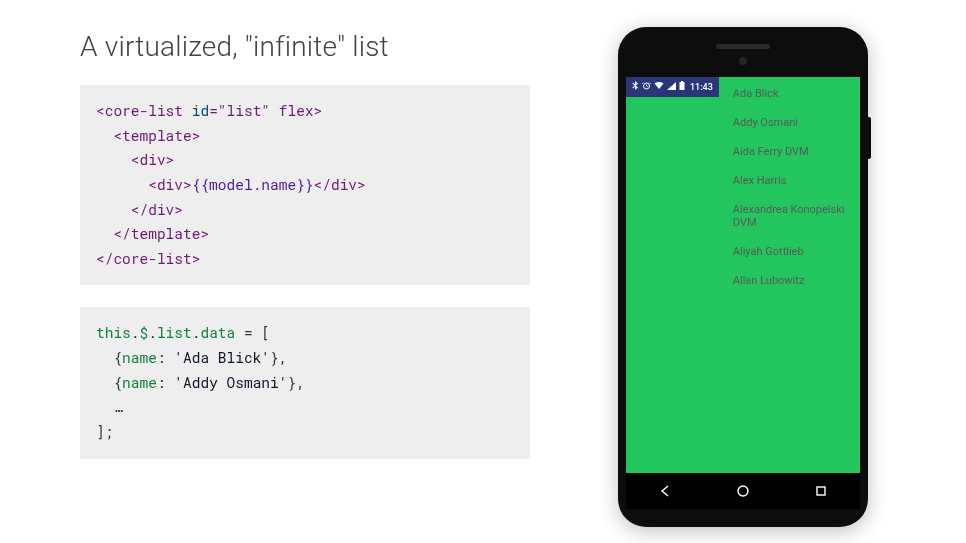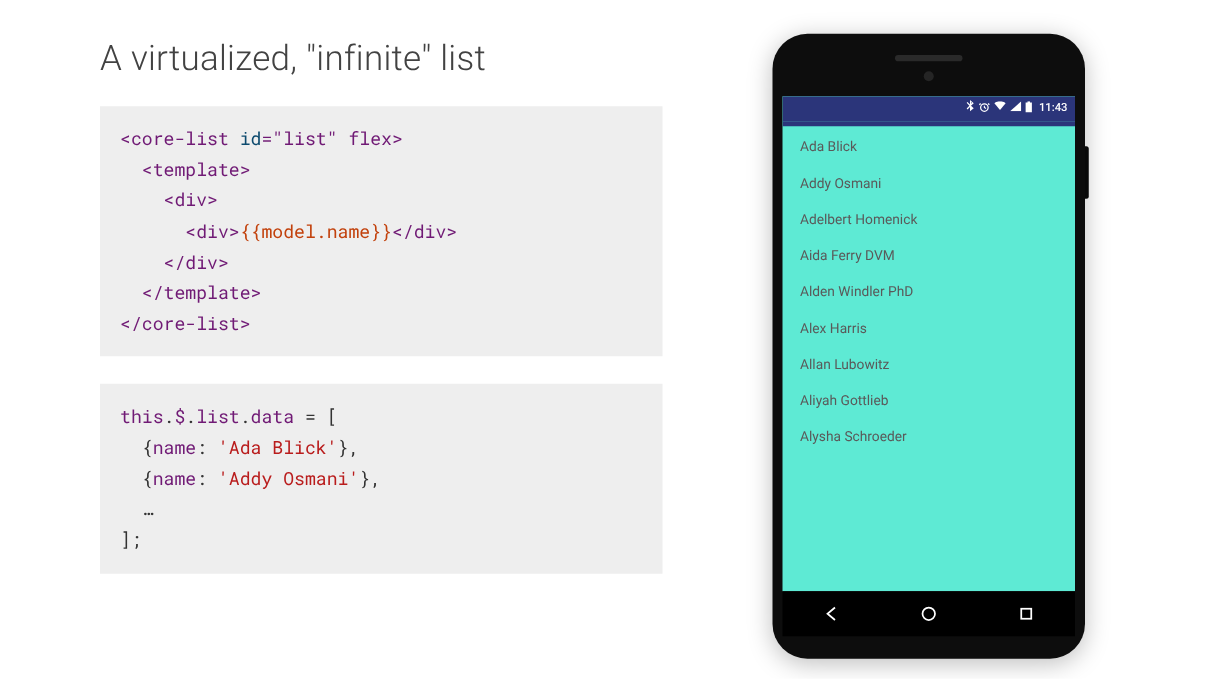--- a/index.html
+++ b/index.html
@@ -33,23 +33,23 @@
       padding: 14px 16px;
       font-family: "Roboto Mono","SFMono-Regular",Consolas,"Liberation Mono",Menlo,monospace;
       font-size: 14.5px;
       line-height: 1.7;
       color: #333;
       margin-bottom: 22px;
       white-space: pre;
     }
     .c-tag { color: #701a75; }
     .c-attr { color: #0c4a6e; }
-    .c-text { color: #c2410c; }
-    .c-prop { color: #701a75; }
-    .c-str { color: #b91c1c; }
+    .c-text { color: #4c1d95; }
+    .c-prop { color: #15803d; }
+    .c-str { color: #0f172a; }
 
     .right-col {
       flex: 1;
       display: flex;
       justify-content: center;
       align-items: center;
     }
     .phone {
       width: 250px;
       height: 500px;
@@ -86,23 +86,23 @@
       right: -3px;
       top: 90px;
       width: 3px;
       height: 42px;
       background: #0a0a0a;
       border-radius: 0 2px 2px 0;
     }
     .screen {
       width: 100%;
       height: 100%;
-      background: #5eead4;
-      display: flex;
-      flex-direction: column;
+      background: #22c55e;
+      display: flex;
+      flex-direction: row;
       overflow: hidden;
     }
     .status-bar {
       height: 20px;
       background: #2b357a;
       color: #fff;
       display: flex;
       align-items: center;
       justify-content: flex-end;
       padding: 0 6px;
@@ -200,27 +200,25 @@
                 <rect x="0.5" y="1" width="5" height="8" fill="#fff"></rect>
                 <rect x="2" y="0" width="2" height="1.5" fill="#fff"></rect>
               </svg>
           </span>
           <span class="time">11:43</span>
         </div>
         <div class="app-bar"></div>
         <div class="list-area">
           <div class="list-item">Ada Blick</div>
           <div class="list-item">Addy Osmani</div>
-          <div class="list-item">Adelbert Homenick</div>
           <div class="list-item">Aida Ferry DVM</div>
-          <div class="list-item">Alden Windler PhD</div>
           <div class="list-item">Alex Harris</div>
+          <div class="list-item">Alexandrea Konopelski DVM</div>
+          <div class="list-item">Aliyah Gottlieb</div>
           <div class="list-item">Allan Lubowitz</div>
-          <div class="list-item">Aliyah Gottlieb</div>
-          <div class="list-item">Alysha Schroeder</div>
         </div>
       </div>
       <div class="nav-bar">
         <div class="nav-btn">
           <svg width="14" height="14" viewBox="0 0 14 14">
               <path d="M10 2 L4 7 L10 12" fill="none" stroke="#fff" stroke-width="1.4"></path>
             </svg>
         </div>
         <div class="nav-btn">
           <svg width="14" height="14" viewBox="0 0 14 14">

